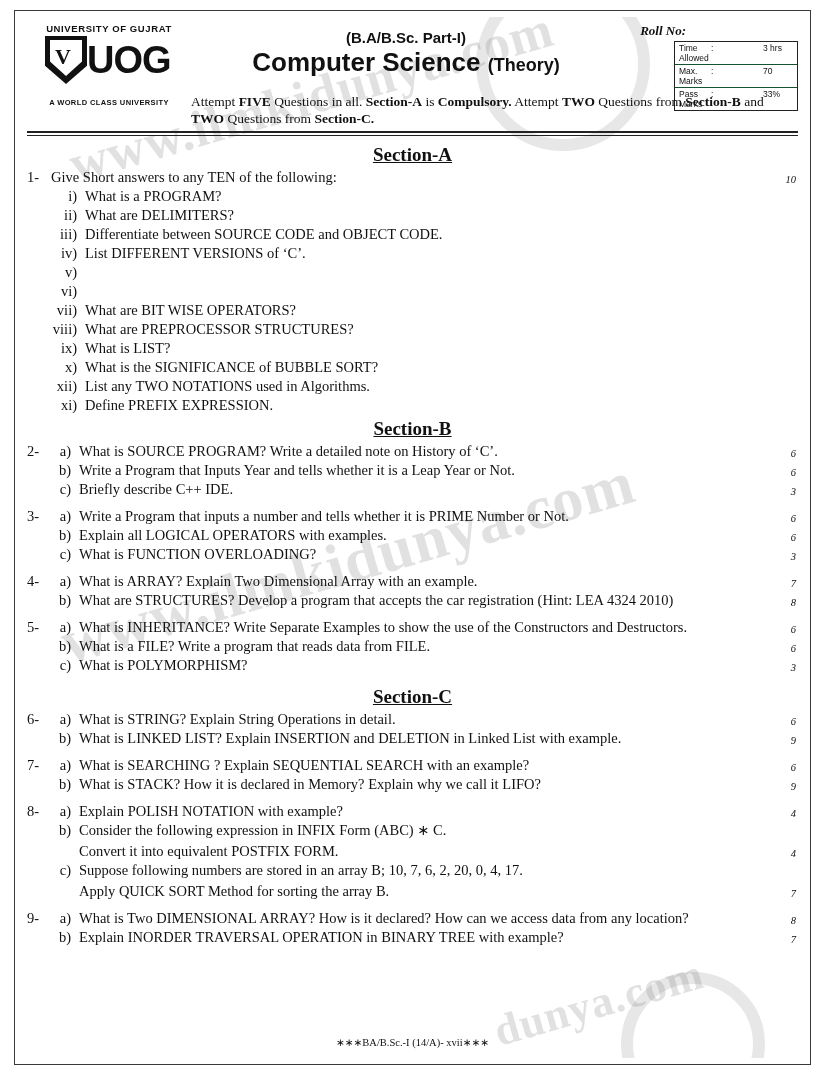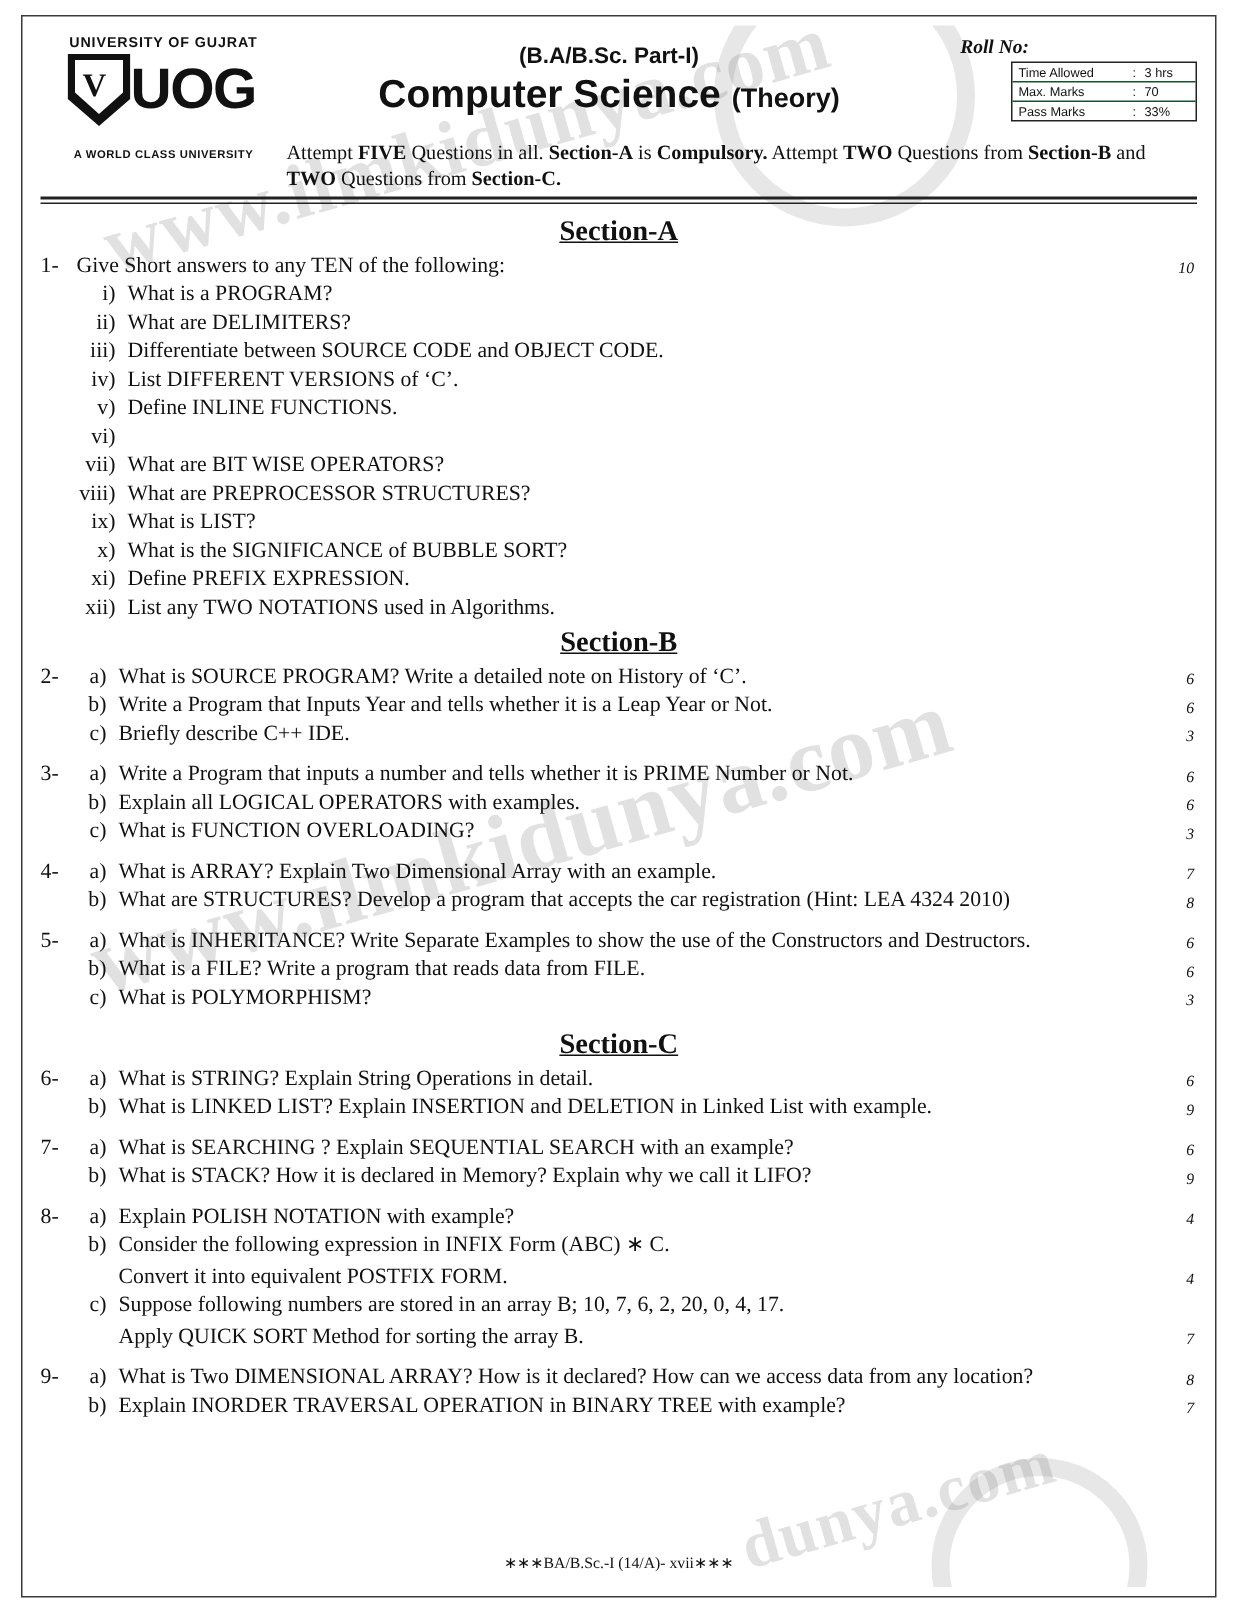--- a/index.html
+++ b/index.html
@@ -180,21 +180,21 @@
     background: rgba(255,255,255,0.65);
   }
   .marks-row {
     display: flex;
     padding: 1px 4px;
     border-bottom: 1px solid #14532d;
   }
   .marks-row:last-child { border-bottom: none; }
   .marks-label { flex: 1; }
   .marks-colon { width: 8px; }
-  .marks-val { width: 30px; text-align: left; }
+  .marks-val { width: 30px; text-align: left; margin-left: 44px; }
 
   .instr {
     position: absolute;
     left: 170px;
     top: 76px;
     right: 6px;
     font-family: "Liberation Serif", serif;
     font-size: 13.5px;
     line-height: 17px;
     z-index: 6;
@@ -362,21 +362,20 @@
             <span class="qtext">Differentiate between SOURCE CODE and OBJECT CODE.</span>
           </div>
           <div class="qline">
             <span class="qnum"></span>
             <span class="qlabel">iv)</span>
             <span class="qtext">List DIFFERENT VERSIONS of ‘C’.</span>
           </div>
           <div class="qline">
             <span class="qnum"></span>
             <span class="qlabel">v)</span>
-            <span class="qtext">Define INLINE FUNCTIONS.</span>
           </div>
           <div class="qline">
             <span class="qnum"></span>
             <span class="qlabel">vi)</span>
           </div>
           <div class="qline">
             <span class="qnum"></span>
             <span class="qlabel">vii)</span>
             <span class="qtext">What are BIT WISE OPERATORS?</span>
           </div>
@@ -390,27 +389,27 @@
             <span class="qlabel">ix)</span>
             <span class="qtext">What is LIST?</span>
           </div>
           <div class="qline">
             <span class="qnum"></span>
             <span class="qlabel">x)</span>
             <span class="qtext">What is the SIGNIFICANCE of BUBBLE SORT?</span>
           </div>
           <div class="qline">
             <span class="qnum"></span>
+            <span class="qlabel">xii)</span>
+            <span class="qtext">List any TWO NOTATIONS used in Algorithms.</span>
+          </div>
+          <div class="qline">
+            <span class="qnum"></span>
             <span class="qlabel">xi)</span>
             <span class="qtext">Define PREFIX EXPRESSION.</span>
-          </div>
-          <div class="qline">
-            <span class="qnum"></span>
-            <span class="qlabel">xii)</span>
-            <span class="qtext">List any TWO NOTATIONS used in Algorithms.</span>
           </div>
         </div>
 
       <div class="section-head">Section-B</div>
       <div id="sec-b">
           <div>
             <div class="qline">
               <span class="qnum">2-</span>
               <span class="qlabel narrow">a)</span>
               <span class="qtext">What is SOURCE PROGRAM? Write a detailed note on History of ‘C’.</span>

